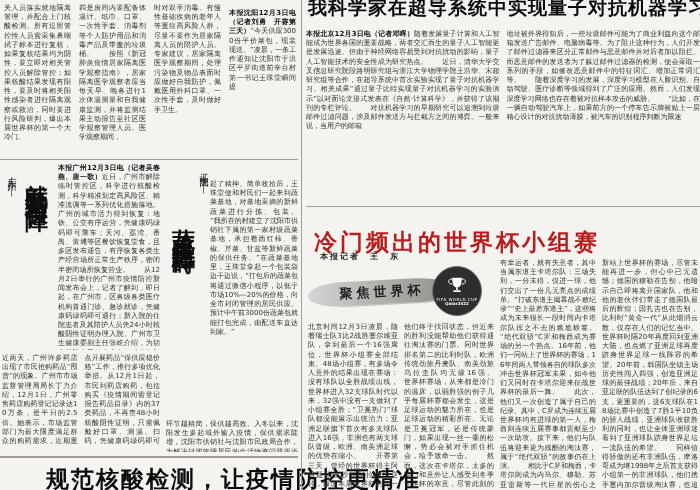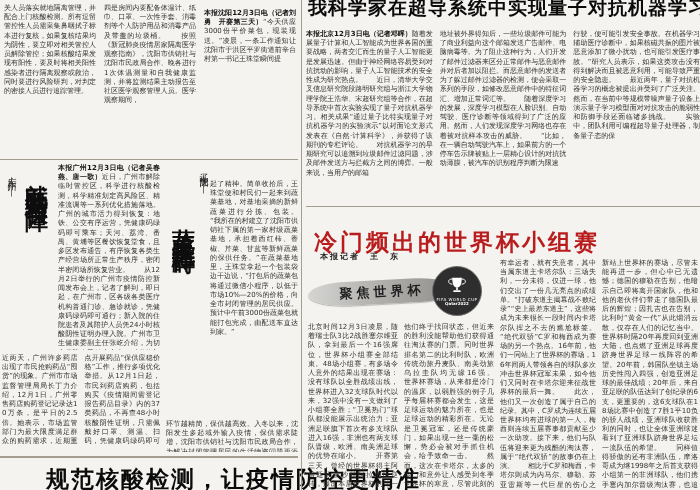--- a/index.html
+++ b/index.html
@@ -66,22 +66,23 @@
   .wc-c2{position:absolute;left:98px;top:112px;width:90px;height:165px;overflow:hidden;}
   .wc-c3{position:absolute;left:194px;top:48px;width:96px;height:229px;overflow:hidden;}
   .wc-c4{position:absolute;left:296px;top:48px;width:96px;height:229px;overflow:hidden;}
 </style>
 </head>
 <body>
 
 <div class="page">
 
   <div class="epidemic">
-    <div class="ecol bt">关人员落实就地隔离管理，并配合上门核酸检测。所有逗留管控性人员需采集鼻咽拭子标本进行复核，如果复核结果均为阴性，要立即对相关管控人员解除管控；如果核酸结果发现有阳性，要及时将相关阳性感染者进行隔离观察或救治，同时要进行风险研判，对判定的密接人员进行追踪管理。</div>
-    <div class="ecol bt">四是房间内要配备体温计、纸巾、口罩、一次性手套、消毒剂等个人防护用品和消毒产品及带盖的垃圾桶。　　按照《新冠肺炎疫情居家隔离医学观察指南》，沈阳市供销社与沈阳市民政局合作、晚各进行1次体温测量和自我健康监测，并将监测结果主动报告至社区医学观察管理人员。医学观察期间，</div>
+    <div class="ecol bt">关人员落实就地隔离管理，并配合上门核酸检测。所有逗留管控性人员需采集鼻咽拭子标本进行复核，如果复核结果均为阴性，要立即对相关管控人员解除管控；如果核酸结果发现有阳性，要及时将相关阳性感染者进行隔离观察或救治，同时要进行风险研判，爆出本届世界杯的第一个大冷门。</div>
+    <div class="ecol bt">四是房间内要配备体温计、纸巾、口罩、一次性手套、消毒剂等个人防护用品和消毒产品及带盖的垃圾桶。　　按照《新冠肺炎疫情居家隔离医学观察指南》，居家隔离医学观察者应当每天早、晚各进行1次体温测量和自我健康监测，并将监测结果主动报告至社区医学观察管理人员。医学观察期间，</div>
+    <div class="ecol bt">时对双手消毒。有慢性基础疾病的老年人等重症高风险人群，尽量不要作为居家隔离人员的陪护人员。　　专家建议，居家隔离医学观察期间，处理污染物及物品表面时应做好自我防护，佩戴医用外科口罩、一次性手套，及时做好手卫生。</div>
     <div class="ecol">
       <div class="sy-lead bt">
         <span class="byline">本报沈阳12月3日电（记者刘勇　开赛第三天）</span><span>“今天供应3000份平价菜包，现装现送。”凌晨，一条工作通知让沈阳市于洪区平罗街道前辛台村第一书记王珠堂瞬间提</span>
       </div>
     </div>
   </div>
   <div class="rule" style="left:0;top:159px;width:298px;height:1px;"></div>
 
   <div class="gz">
     <div class="region-label vert">广东广州——</div>
@@ -108,21 +109,20 @@
   <div class="right">
 
     <div class="sci-head-clip">
       <div class="sci-head">我科学家在超导系统中实现量子对抗机器学习</div>
     </div>
     <div class="sci-body">
       <div class="scol bt">
         <span class="byline">本报北京12月3日电（记者邓晖）</span><span>随着发展量子计算和人工智能成为世界各国的重要战略，两者交汇而生的量子人工智能更是发展迅速。但由于神经网络容易受到对抗扰动的影响，量子人工智能技术的安全性成为研究热点。　　近日，清华大学交叉信息研究院段路明研究组与浙江大学物理学院王浩华、宋超研究组等合作，在超导系统中首次实验实现了量子对抗机器学习。相关成果“通过量子比特实现量子对抗机器学习的实验演示”以封面论文形式发表在《自然·计算科学》，并获得了该期刊的专栏评论。　　对抗机器学习的早期研究可以追溯到垃圾邮件过滤问题，涉及邮件发送方与拦截方之间的博弈。一般来说，当用户的邮箱</span>
       </div>
       <div class="scol bt">地址被外界得知后，一些垃圾邮件可能为了商业利益向这个邮箱发送广告邮件、电脑病毒等。为了阻止这种行为，人们开发了邮件过滤器来区分正常邮件与恶意邮件并对后者加以阻拦。而恶意邮件的发送者为了躲过邮件过滤器的检测，便会采取一系列的手段，如修改恶意邮件中的特征词汇、增加正常词汇等。　　随着深度学习的发展，深度学习模型在人脸识别、自动驾驶、医疗诊断等领域得到了广泛的应用。然而，人们发现深度学习网络也存在着被对抗样本攻击的威胁。　　“比如，在一辆自动驾驶汽车上，如果前方的一个停车告示牌被贴上一层精心设计的对抗扰动薄膜，被汽车的识别程序判断为限速</div>
-      <div class="scol bt">行驶，便可能引发安全事故。在机器学习辅助医疗诊断中，如果核磁共振的图片被恶意添加了微小扰动，也可能引发医疗事故。”研究人员表示，如果这类攻击没有得到解决而且被恶意利用，可能导致严重的安全隐患。　　最近两年，量子对抗机器学习的概念被提出并受到了广泛关注。然而，在当前中等规模带噪声量子设备上演示量子学习模型面对对抗攻击的脆弱性和防御手段还面临诸多挑战。　　实验中，团队利用可编程超导量子处理器，制备量子态的保</div>
     </div>
     <div class="rule" style="left:0;top:206px;width:394px;height:1px;"></div>
 
     <div class="wc">
       <div class="wc-head">冷门频出的世界杯小组赛</div>
       <div class="wc-byline">本报记者　王　东</div>
 
       <div class="wc-badge">
         <div class="badge-ribbon">
           <span>聚焦世界杯</span>

